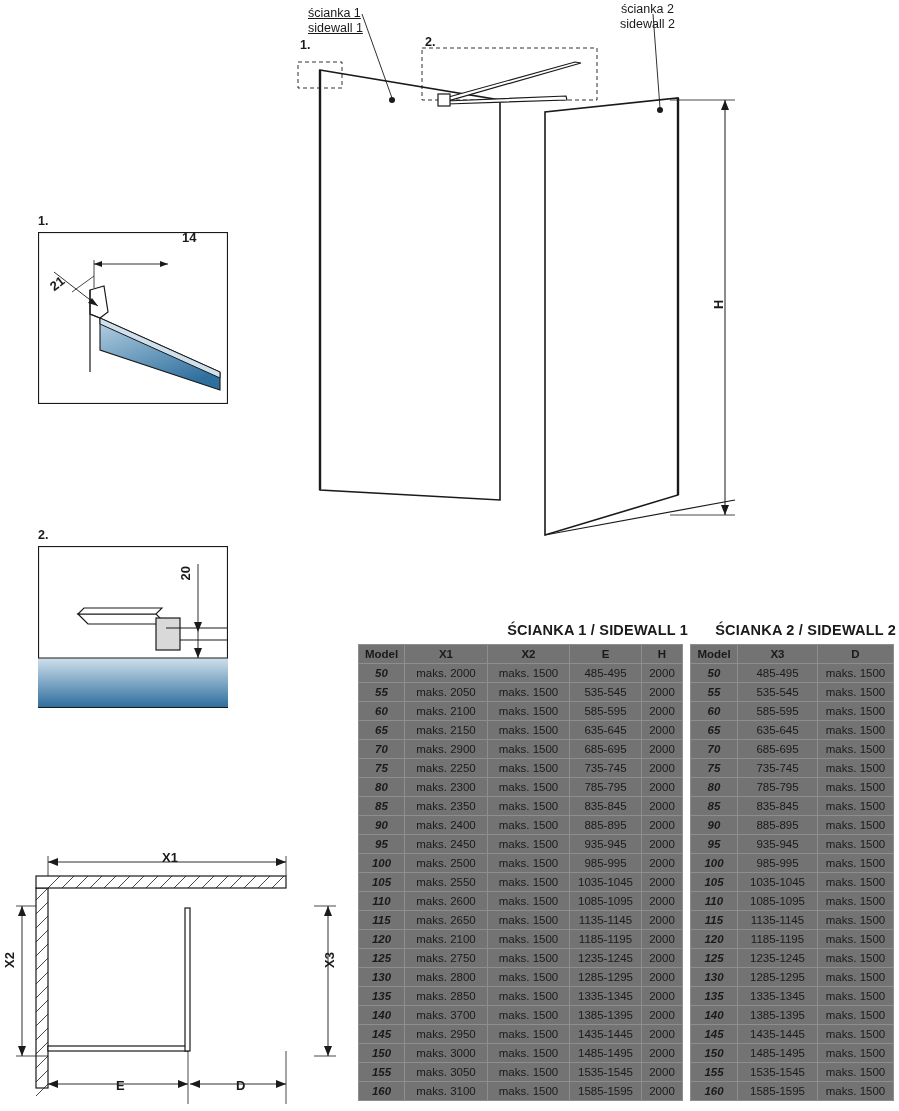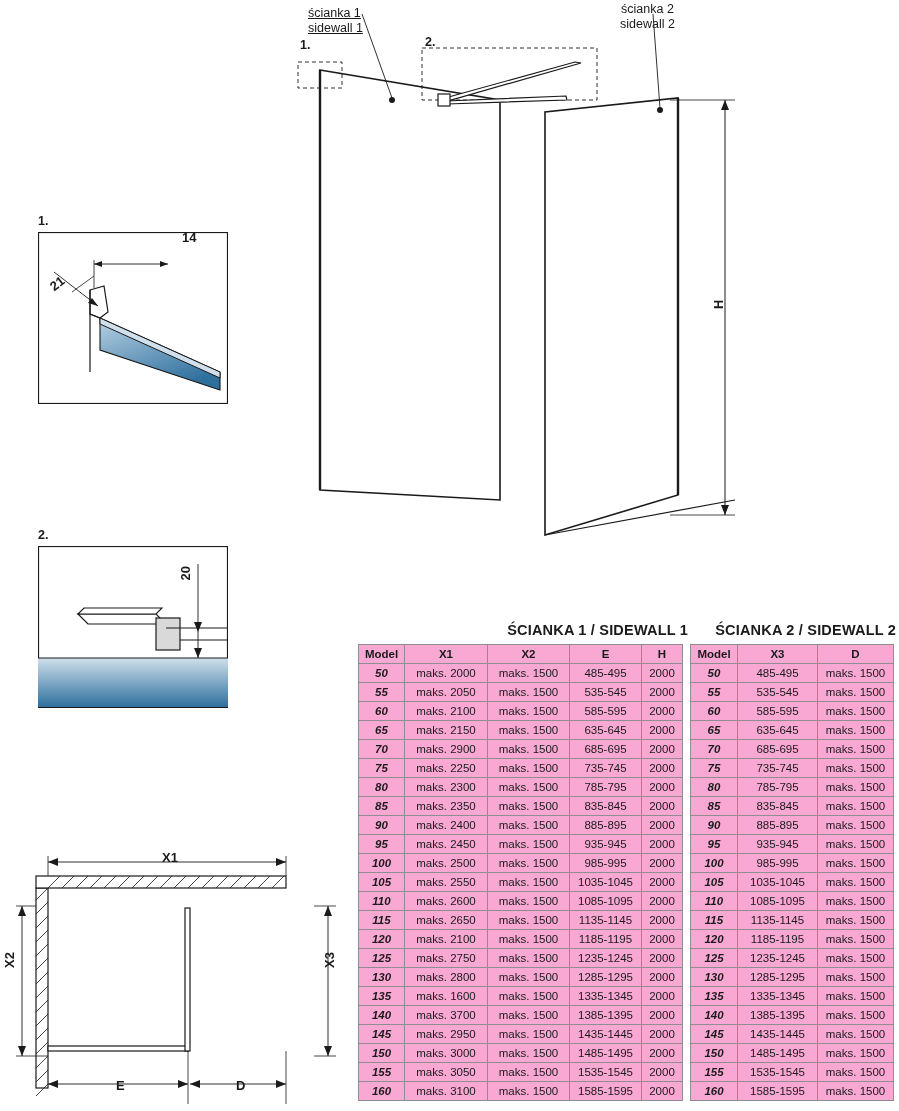--- a/index.html
+++ b/index.html
@@ -17,21 +17,21 @@
   svg{display:block;}
 
   
   .tbl-title{
     font-size:14.5px;font-weight:bold;text-align:right;
     letter-spacing:.2px;
   }
   table.spec{
     border-collapse:collapse;
     font-size:11.5px;
-    background:#f9a8d4;
+    background:#737373;
     padding-left:12px;
   }
   table.spec th, table.spec td{
     border:1px solid #8e8e8e;
     padding:1px 3px;
     text-align:center;
     height:16px;
     font-weight:normal;
     white-space:nowrap;
   }
@@ -379,21 +379,21 @@
         </tr>
         <tr>
           <td class="model">130</td>
           <td>maks. 2800</td>
           <td>maks. 1500</td>
           <td>1285-1295</td>
           <td>2000</td>
         </tr>
         <tr>
           <td class="model">135</td>
-          <td>maks. 1600</td>
+          <td>maks. 2850</td>
           <td>maks. 1500</td>
           <td>1335-1345</td>
           <td>2000</td>
         </tr>
         <tr>
           <td class="model">140</td>
           <td>maks. 3700</td>
           <td>maks. 1500</td>
           <td>1385-1395</td>
           <td>2000</td>

